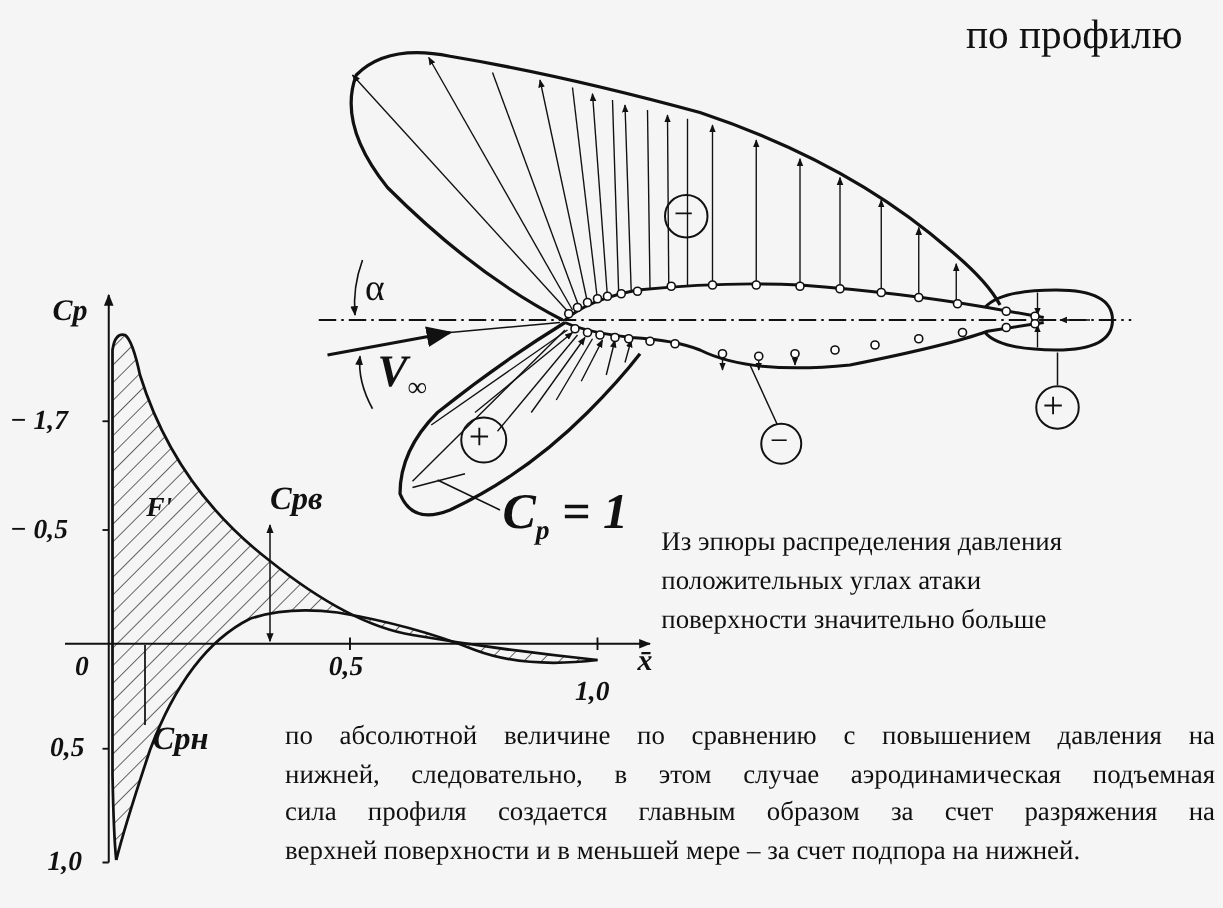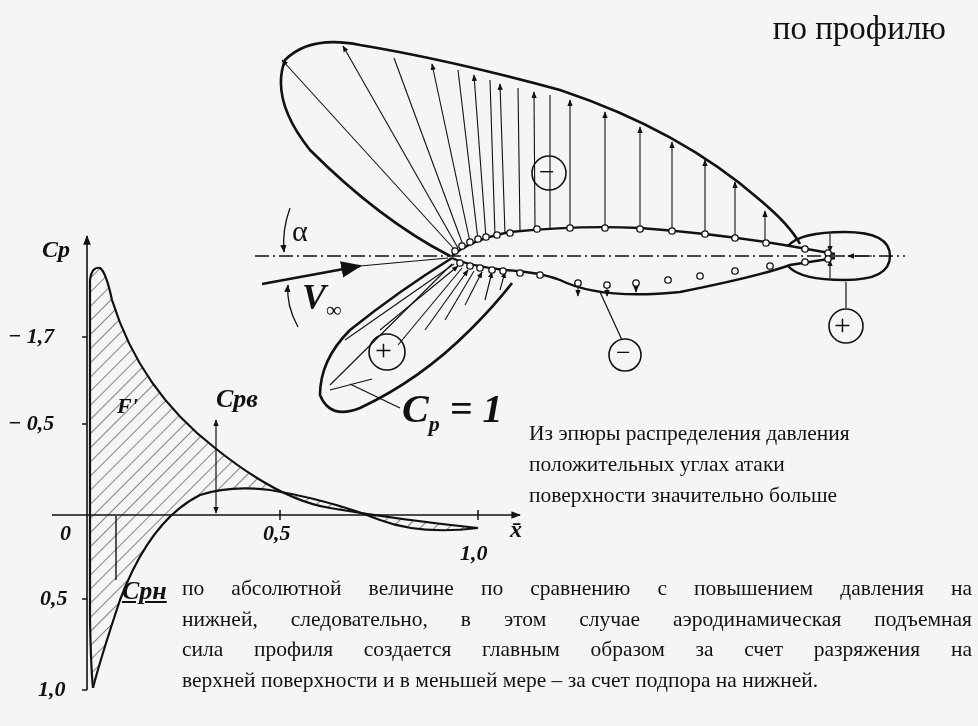--- a/index.html
+++ b/index.html
@@ -3,21 +3,21 @@
 <meta charset="utf-8">
 <style>
   html, body { margin:0; padding:0; }
   body { width:978px; height:726px; background:#f5f5f5; position:relative; overflow:hidden; font-family:"Liberation Serif", serif; color:#111; }
   .title { position:absolute; right:32px; top:4px; text-align:right; font-size:33px; line-height:48px; color:#111; }
   .title div { white-space:nowrap; }
   svg.diag { position:absolute; left:0; top:0; }
   .para-right { position:absolute; right:29px; top:418px; width:420px; text-align:left; font-size:21.5px; line-height:31px; }
   .para-right div { white-space:nowrap; }
   .para-bottom { position:absolute; left:182px; top:573px; width:790px; font-size:21.5px; line-height:30.5px; text-align:justify; }
-  .para-bottom div { text-align:justify; text-align-last:justify; white-space:nowrap; }
+  .para-bottom div { text-align:justify; text-align-last:justify; white-space:nowrap;margin-left:46px; }
   .para-bottom div.last { text-align-last:left; }
   .lbl { position:absolute; font-family:"Liberation Serif", serif; font-style:italic; font-weight:bold; font-size:24px; white-space:nowrap; }
   .lbl sub { font-size:14px; }
 </style>
 </head>
 <body>
 
 <div class="title">
   <div>по профилю</div>
 </div>
@@ -186,21 +186,21 @@
 <div class="lbl" style="left:8px;top:323px;font-size:22px;">− 1,7</div>
 <div class="lbl" style="left:8px;top:410px;font-size:22px;">− 0,5</div>
 <div class="lbl" style="left:40px;top:585px;font-size:22px;">0,5</div>
 <div class="lbl" style="left:38px;top:676px;font-size:22px;">1,0</div>
 <div class="lbl" style="left:60px;top:520px;font-size:22px;">0</div>
 <div class="lbl" style="left:263px;top:520px;font-size:22px;">0,5</div>
 <div class="lbl" style="left:460px;top:540px;font-size:22px;">1,0</div>
 <div class="lbl" style="left:510px;top:516px;font-size:24px;">x̄</div>
 <div class="lbl" style="left:117px;top:393px;font-size:22px;">F'</div>
 <div class="lbl" style="left:216px;top:384px;font-size:26px;">Cpв</div>
-<div class="lbl" style="left:122px;top:576px;font-size:26px;text-decoration:underline;">Cpн</div>
+<div class="lbl" style="left:122px;top:576px;font-size:26px;">Cpн</div>
 
 <div class="para-right">
   <div>Из эпюры распределения давления</div>
   <div>положительных углах атаки</div>
   <div>поверхности значительно больше</div>
 </div>
 
 <div class="para-bottom">
   <div>по абсолютной величине по сравнению с повышением давления на</div>
   <div>нижней, следовательно, в этом случае аэродинамическая подъемная</div>

